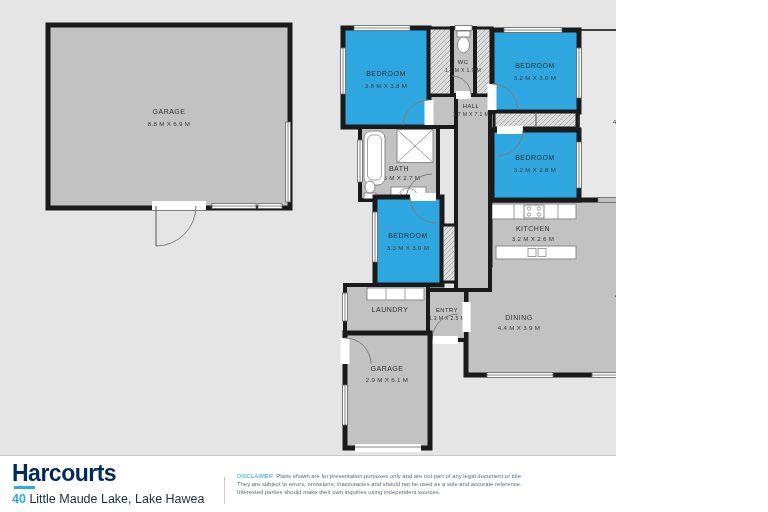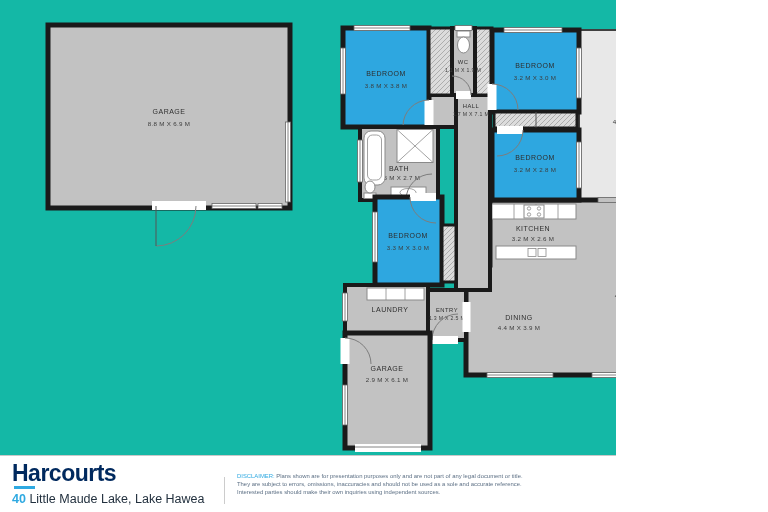--- a/index.html
+++ b/index.html
@@ -1,16 +1,16 @@
 <!DOCTYPE html>
 <html style="--bedroom-blue: #2EA7E0; --room-gray: #C2C2C2; --patio-gray: #E8E8E8; --wall-black: #1A1A1A; --brand-navy: #00295E; --accent-cyan: #2FA9E1; --footer-text: #5D7085;"><head>
 <meta charset="utf-8">
 <style>
   html,body{margin:0;padding:0;background:#fff;}
-  .page{position:relative;width:616px;height:512px;background:#14b8a6;overflow:hidden;
+  .page{position:relative;width:616px;height:512px;background:#e5e5e5;overflow:hidden;
         font-family:"Liberation Sans",sans-serif;}
   .plan{position:absolute;top:0;left:0;}
 
   
   .room{stroke:var(--wall-black,#1a1a1a);stroke-width:5;}
   .sw4{stroke-width:4;}
   .fill-gray{fill:var(--room-gray,#c2c2c2);}
   .fill-blue{fill:var(--bedroom-blue,#2ea7e0);}
   .fill-patio{fill:var(--patio-gray,#e8e8e8);stroke:#3f3f3f;stroke-width:2;}
   .hatch{fill:url(#hatch);stroke:var(--wall-black,#1a1a1a);stroke-width:3;}

